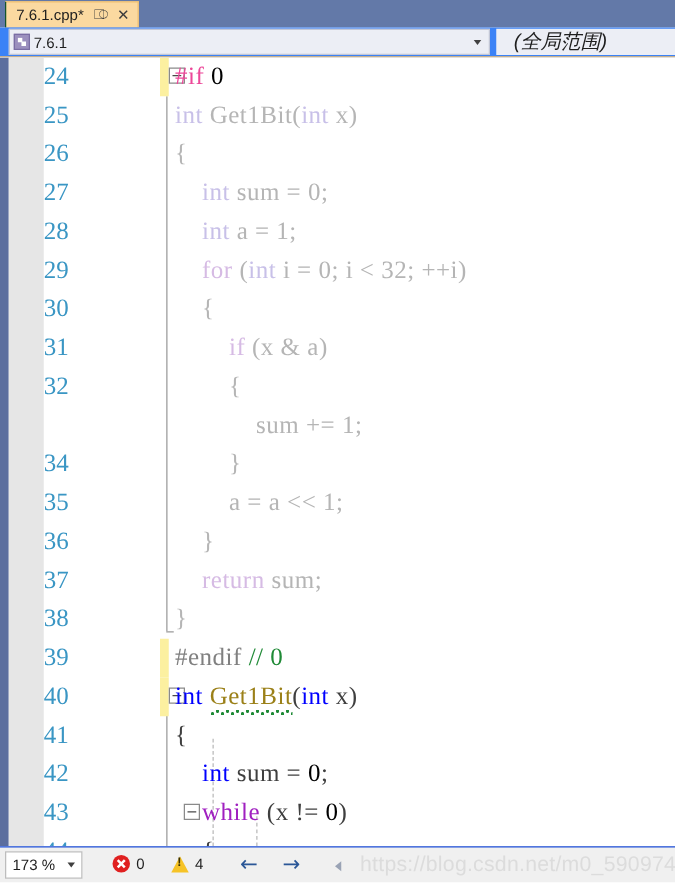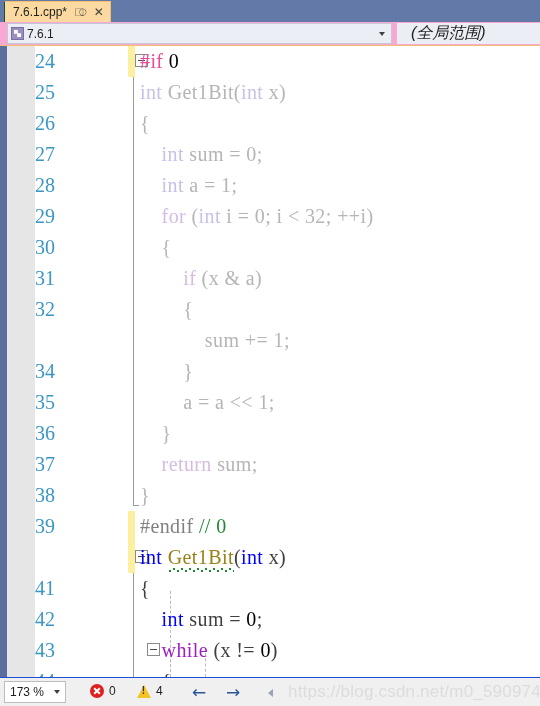--- a/index.html
+++ b/index.html
@@ -61,21 +61,21 @@
     color: #3c3c3c;
     line-height: 1;
     font-family: "Liberation Sans", sans-serif;
   }
 
   
   .navbar {
     position: absolute;
     left: 0; top: 22px;
     width: 540px; height: 24px;
-    background: #f9a8d4;
+    background: #3b82f6;
     border-bottom: 1px solid #f3bf6e;
     box-sizing: border-box;
   }
   .nav-combo {
     position: absolute;
     left: 7px; top: 1px;
     width: 385px; height: 21px;
     background: #eceef5;
     border: 1px solid #c3c7d6;
     box-sizing: border-box;
@@ -483,20 +483,21 @@
         <span class="codetext"><span class="g-id">}</span></span>
       </div>
 
       <div class="line">
         <span class="lnum">39</span>
         <span class="chgbar"></span>
         <span class="codetext"><span class="pp">#endif </span><span class="cmt">// 0</span></span>
       </div>
 
       <div class="line">
+        <span class="lnum">40</span>
         <span class="chgbar"></span>
         <span class="foldbox" style="left:100px;"></span>
         <span class="codetext"><span class="kw">int</span><span class="plain"> </span><span class="squiggle fn">Get1Bit</span><span class="id">(</span><span class="kw">int</span><span class="id"> x)</span></span>
       </div>
 
       <div class="line">
         <span class="lnum">41</span>
         <span class="codetext"><span class="id">{</span></span>
       </div>
 

